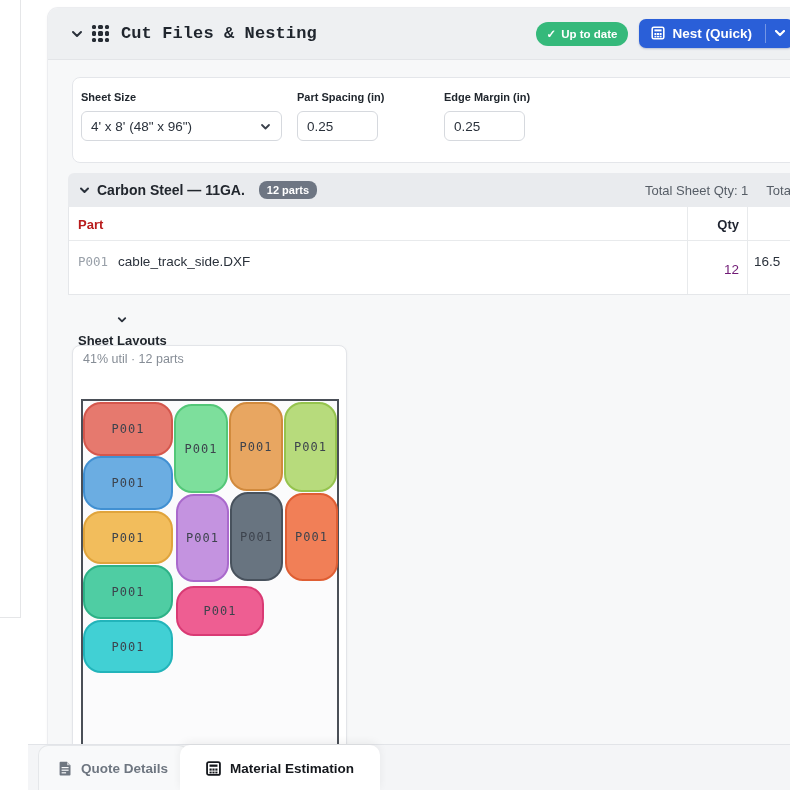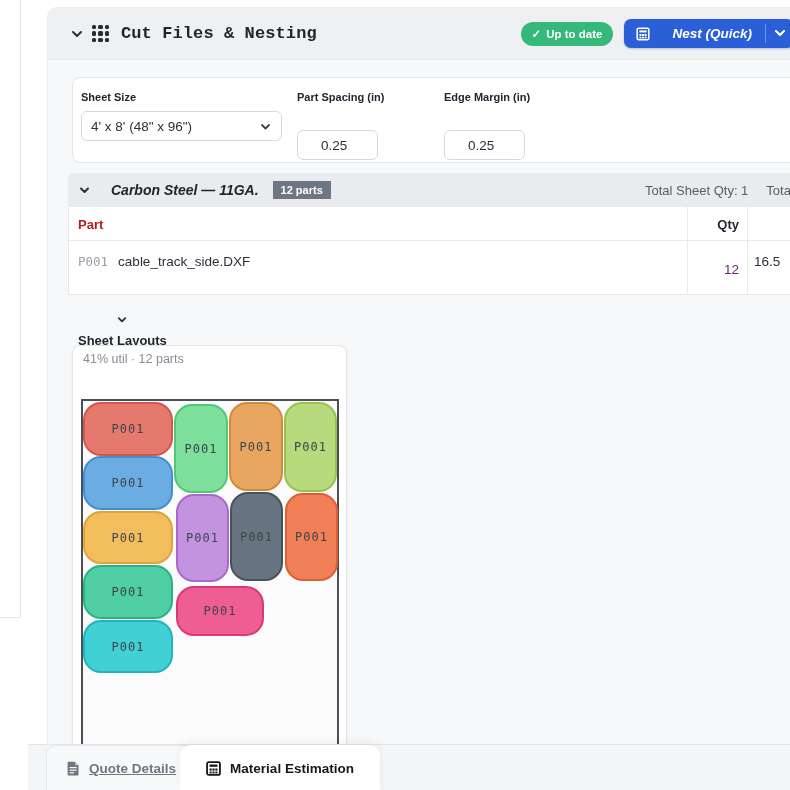--- a/index.html
+++ b/index.html
@@ -30,52 +30,52 @@
   .hdr-right { margin-left:auto; display:flex; align-items:center; gap:11px; }
   .status-badge {
     background:#35b97b; color:#fff; font-size:11.5px; font-weight:700;
     border-radius:13px; padding:5px 11px; display:flex; align-items:center; gap:5px;
   }
   .nest-btn {
     display:flex; align-items:stretch; background:#2a5fd8; border-radius:7px;
     color:#fff; font-size:13.5px; font-weight:700; overflow:hidden; cursor:pointer;
     box-shadow:0 1px 2px rgba(20,50,130,.25);
   }
-  .nest-main { display:flex; align-items:flex-end; gap:22px; padding:7px 13px 7px 12px;font-style:italic; }
+  .nest-main { display:flex; align-items:flex-start; gap:7px; padding:7px 13px 7px 12px; }
   .nest-sep { width:1px; background:rgba(255,255,255,.35); margin:5px 0; }
   .nest-caret { display:flex; align-items:center; padding:0 9px; font-size:10px; }
 
   
   .form-card {
     position:absolute; left:24px; top:69px; width:740px; height:86px;
     background:#fff; border:1px solid #e4e6ea; border-radius:8px;
   }
   .field { position:absolute; top:13px; }
   .field label { display:block; font-size:11px; font-weight:600; color:#21272e; margin-bottom:8px; }
   .f-sheet { left:8px; }  .f-spacing { left:224px; } .f-margin { left:371px; }
   .select-box {
     width:201px; height:30px; border:1px solid #d6d9de; border-radius:6px; background:#fff;
     display:flex; align-items:center; padding:0 9px; font-size:13.5px; color:#2a313b; cursor:pointer;
   }
   .select-box .sel-chev { margin-left:auto; display:flex; }
   .num-input {
     width:81px; height:30px; border:1px solid #d6d9de; border-radius:6px; background:#fff;
-    font-size:13.5px; color:#2a313b; padding:0 23px; font-family:"Liberation Sans",sans-serif;margin-top:19px;
+    font-size:13.5px; color:#2a313b; padding:0 9px; font-family:"Liberation Sans",sans-serif;
   }
 
   
   .group-hdr {
     position:absolute; left:20px; top:165px; width:760px; height:34px;
     background:#e9ebee; border-radius:6px 6px 0 0;
     display:flex; align-items:center; padding:0 10px; cursor:pointer;
   }
-  .group-title { font-size:14px; font-weight:700; color:#21262d; margin-left:20px;font-style:italic; }
+  .group-title { font-size:14px; font-weight:700; color:#21262d; margin-left:6px; }
   .parts-badge {
     margin-left:14px; background:#6e7683; color:#fff; font-size:11px; font-weight:700;
-    border-radius:0; padding:3px 8px;
+    border-radius:8px; padding:3px 8px;
   }
   .group-totals { position:absolute; left:577px; top:0; height:34px; display:flex; align-items:center; gap:18px; white-space:nowrap; font-size:13px; color:#565d66; }
 
   .ptable {
     position:absolute; left:20px; top:199px; width:760px; height:88px;
     background:#fff; border:1px solid #e5e7ea; border-top:none;
   }
   .t-hrow { position:absolute; left:0; right:0; top:0; height:34px; border-bottom:1px solid #e8eaec; }
   .t-brow { position:absolute; left:0; right:0; top:35px; bottom:0; }
   .c-part { position:absolute; left:9px; top:0; height:34px; display:flex; align-items:center; font-size:13px; font-weight:700; color:#b91c1c; }
@@ -108,21 +108,21 @@
     display:flex; align-items:center; justify-content:center;
   }
   .part span { font-family:"DejaVu Sans Mono", monospace; font-size:12px; letter-spacing:1px; color:#3d434d; }
 
   
   .bottombar {
     position:absolute; left:28px; top:744px; width:762px; height:46px;
     background:#f4f5f7; border-top:1px solid #e2e4e8; z-index:20;
   }
   .tab { position:absolute; top:0; height:46px; display:flex; align-items:center; justify-content:center; gap:9px; border-radius:10px 10px 0 0; cursor:pointer; }
-  .tab-quote { left:18px; width:151px; background:#f8f9fa; border:1px solid #e5e7ea; border-bottom:none; color:#6e7680; font-size:13.5px; font-weight:600;text-decoration:underline; }
+  .tab-quote { left:10px; width:151px; background:#f8f9fa; border:1px solid #e5e7ea; border-bottom:none; color:#6e7680; font-size:13.5px; font-weight:600; }
   .tab-material { left:152px; width:200px; background:#fff; color:#15181d; font-size:13.5px; font-weight:700; box-shadow:0 -3px 8px rgba(0,0,0,.06); }
 
   svg { display:block; }
 </style>
 </head>
 <body>
 
 <div class="guide-v"></div>
 <div class="guide-h"></div>
 

